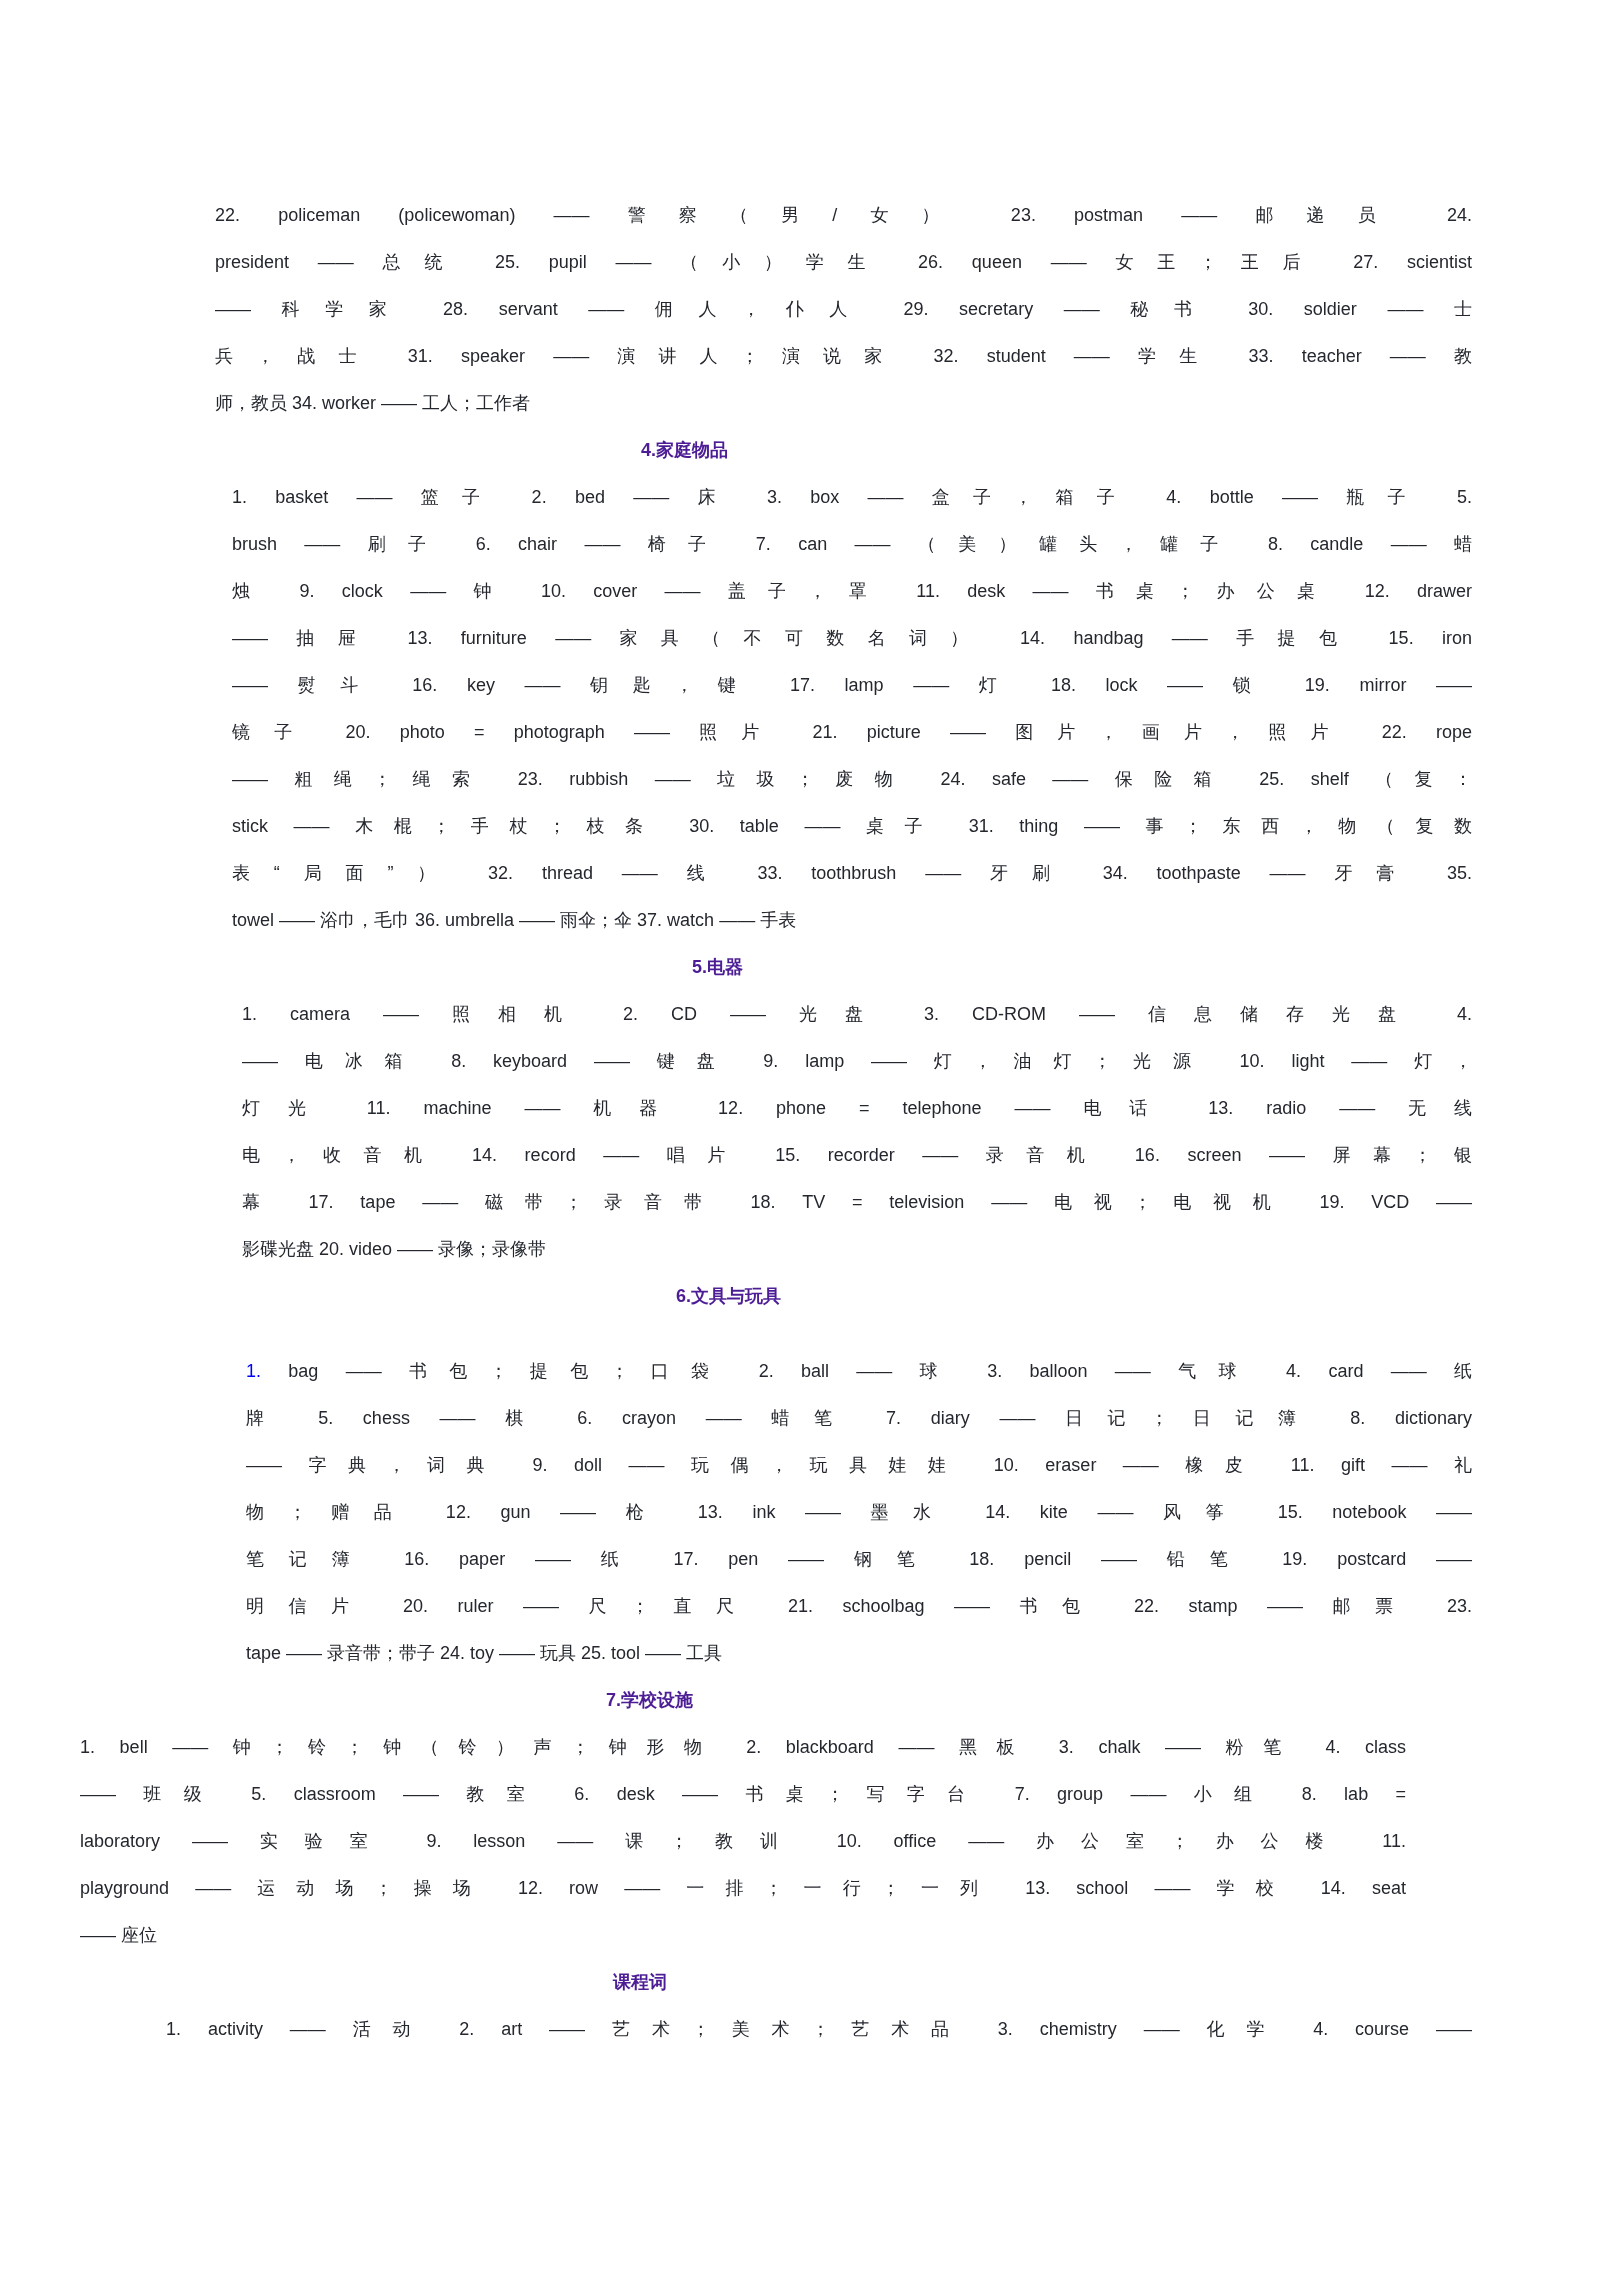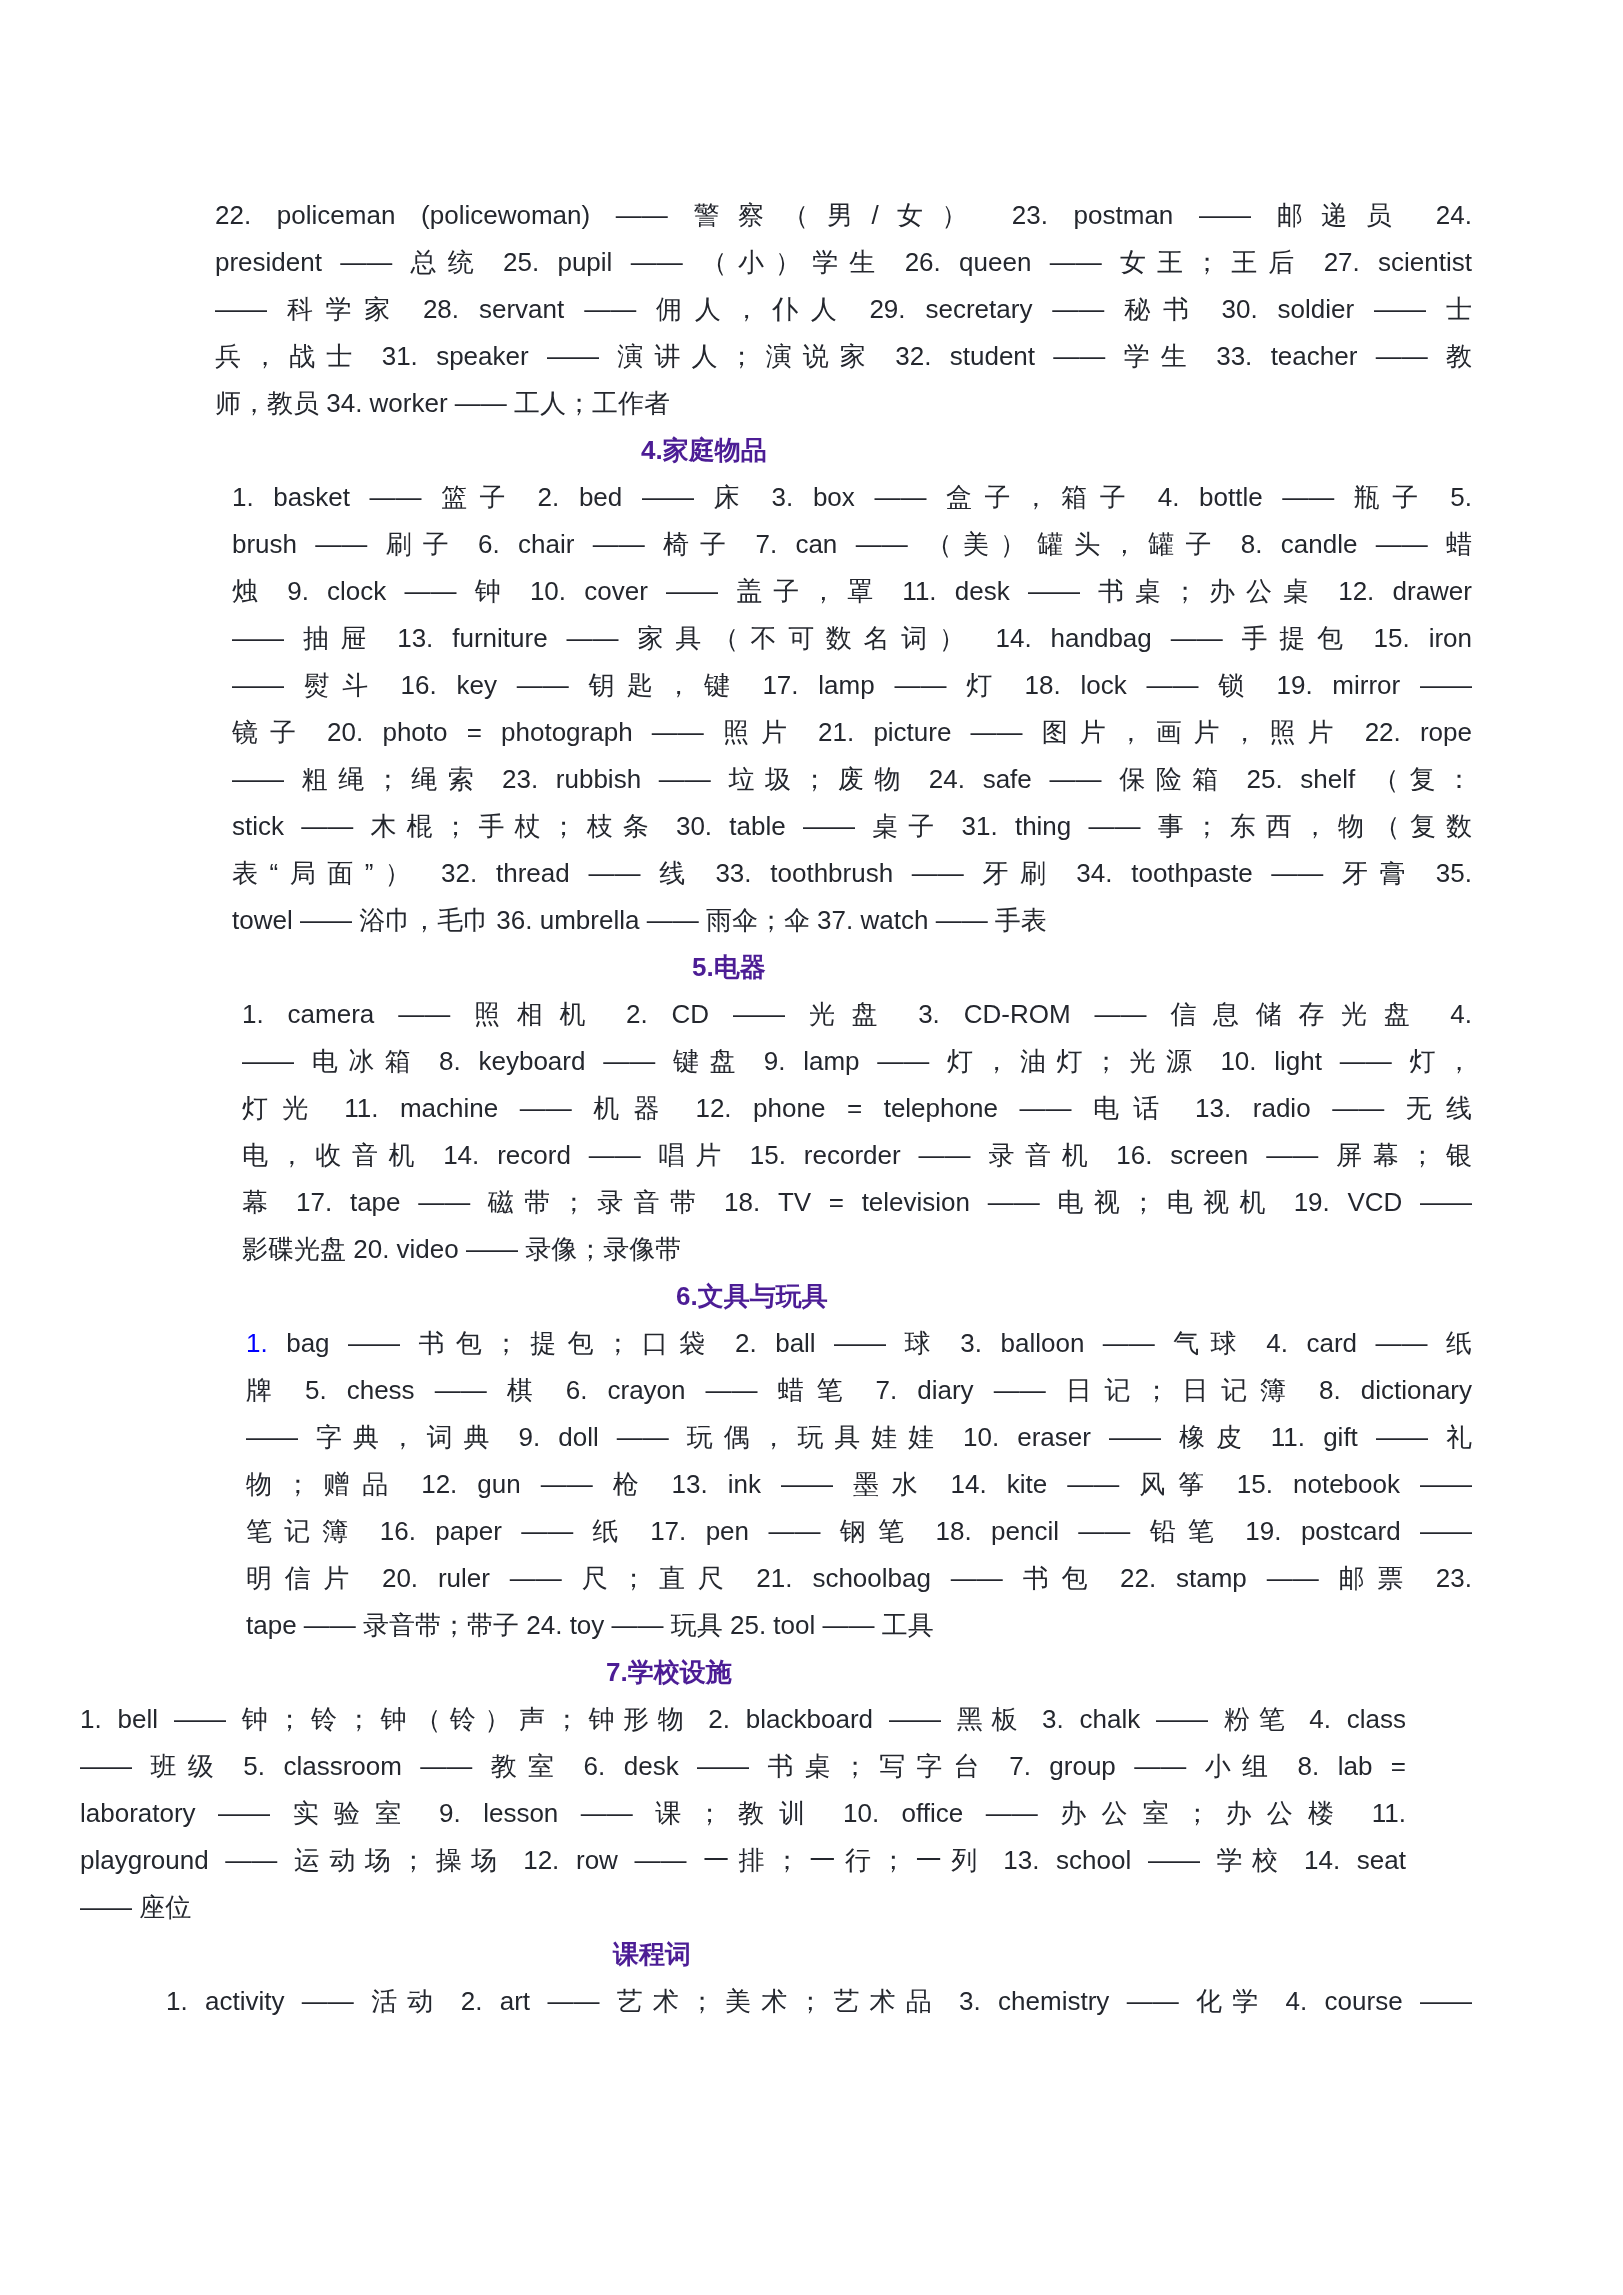--- a/index.html
+++ b/index.html
@@ -6,21 +6,21 @@
     margin: 0;
     padding: 0;
     background: #ffffff;
   }
   .page {
     position: relative;
     width: 1623px;
     height: 2295px;
     background: #ffffff;
     font-family: "Liberation Sans", "DejaVu Sans", sans-serif;
-    font-size: 26px;
+    font-size: 18px;
     color: #24272e;
     box-sizing: border-box;
     padding-top: 192px;
     overflow: hidden;
   }
   .sec-header {
     height: 47px;
     line-height: 47px;
     font-weight: 700;
     color: #4c1d95;
@@ -70,21 +70,21 @@
     <div class="sec-header" style="margin-left: 692px;">5.电器</div>
     <div class="para" style="margin-left: 242px; width: 1230px;">
       <div class="line">1. camera —— 照相机  2. CD —— 光盘  3. CD-ROM —— 信息储存光盘  4.</div>
       <div class="line">—— 电冰箱 8. keyboard —— 键盘 9. lamp —— 灯，油灯；光源 10. light —— 灯，</div>
       <div class="line">灯光 11. machine —— 机器 12. phone = telephone —— 电话 13. radio —— 无线</div>
       <div class="line">电，收音机 14. record —— 唱片 15. recorder —— 录音机 16. screen —— 屏幕；银</div>
       <div class="line">幕 17. tape —— 磁带；录音带 18. TV = television —— 电视；电视机 19. VCD ——</div>
       <div class="line last">影碟光盘 20. video —— 录像；录像带</div>
     </div>
     <div class="sec-header" style="margin-left: 676px;">6.文具与玩具</div>
-    <div class="para" style="margin-left: 246px; width: 1226px;">
+    <div class="para" style="margin-left: 246px; width: 1226px; margin-top: 28px;">
       <div class="line"><span class="blue">1.</span> bag —— 书包；提包；口袋 2. ball —— 球 3. balloon —— 气球 4. card —— 纸</div>
       <div class="line">牌 5. chess —— 棋 6. crayon —— 蜡笔 7. diary —— 日记；日记簿 8. dictionary</div>
       <div class="line">—— 字典，词典 9. doll —— 玩偶，玩具娃娃 10. eraser —— 橡皮 11. gift —— 礼</div>
       <div class="line">物；赠品 12. gun —— 枪 13. ink —— 墨水 14. kite —— 风筝 15. notebook ——</div>
       <div class="line">笔记簿 16. paper —— 纸 17. pen —— 钢笔 18. pencil —— 铅笔 19. postcard ——</div>
       <div class="line">明信片 20. ruler —— 尺；直尺 21. schoolbag —— 书包 22. stamp —— 邮票 23.</div>
       <div class="line last">tape —— 录音带；带子 24. toy —— 玩具 25. tool —— 工具</div>
     </div>
     <div class="sec-header" style="margin-left: 606px;">7.学校设施</div>
     <div class="para" style="margin-left: 80px; width: 1326px;">

